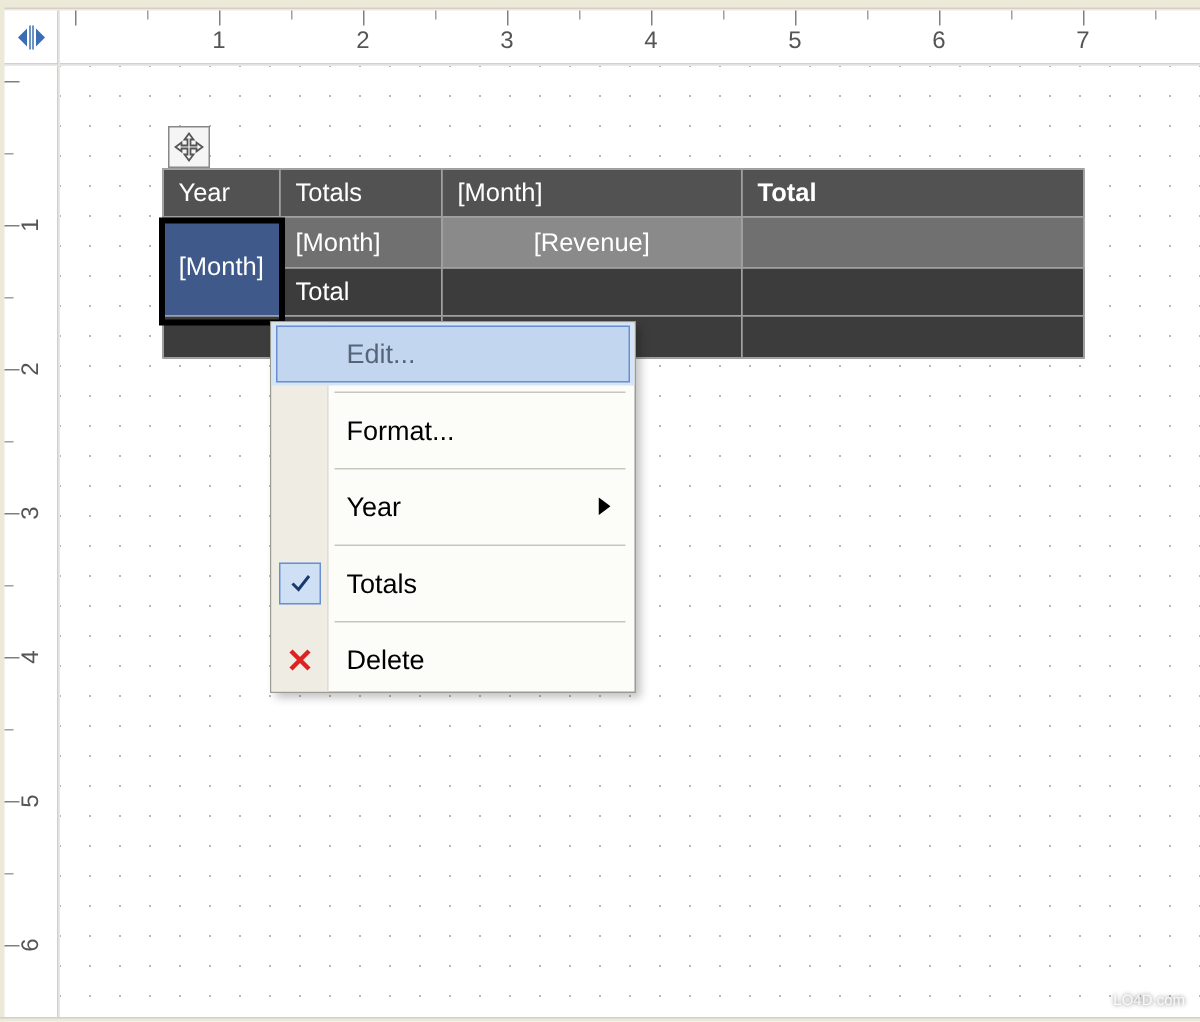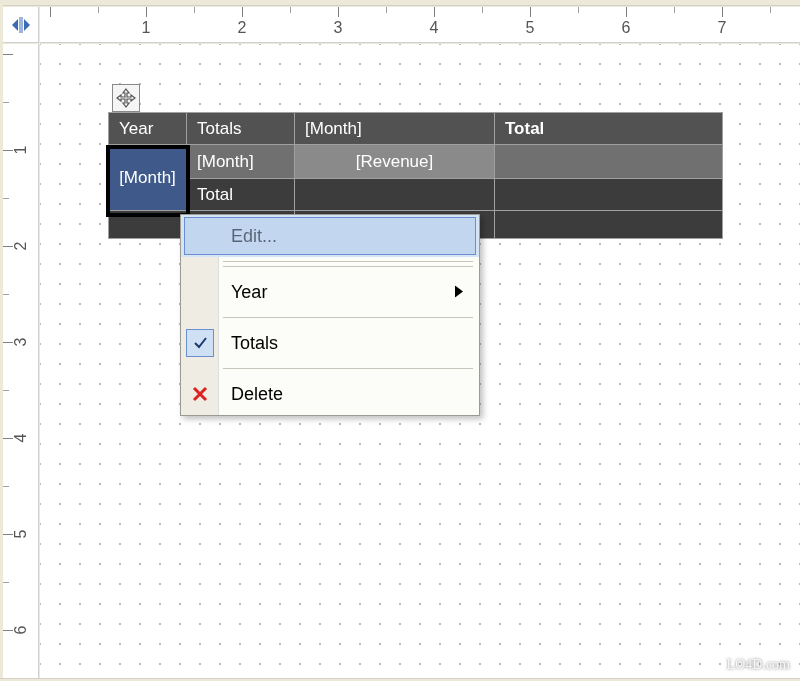--- a/index.html
+++ b/index.html
@@ -176,21 +176,21 @@
       width: 84px;
       height: 72px;
       border: 4px solid #000;
       pointer-events: none;
     }
     
     .context-menu {
       position: absolute;
       left: 140px;
       top: 170px;
-      width: 300px;
+      width: 244px;
       background: #fcfcf9;
       border: 1px solid #9b9b94;
       box-shadow: 3px 3px 6px rgba(0,0,0,0.25);
     }
     .menu-gutter {
       position: absolute;
       left: 0; top: 0; bottom: 0;
       width: 38px;
       background: #efece3;
       border-right: 1px solid #ddd;
@@ -243,24 +243,24 @@
       position: absolute;
       right: 16px;
       top: 50%;
       transform: translateY(-50%);
     }
     
     .watermark {
       position: absolute;
       right: 10px;
       bottom: 8px;
-      font-size: 14px;
+      font-size: 10px;
       color: rgba(255,255,255,0.85);
       text-shadow: 0 0 3px rgba(0,0,0,0.6);
-      font-family: Liberation Serif, serif;
+      font-family: Liberation Sans, sans-serif;
     }
     
     .frame-bottom {
       position: absolute;
       left: 0; bottom: 0; width: 800px; height: 3px;
       background: #ece9d8;
       border-top: 1px solid #d4d0c8;
     }
   </style>
 </head>
@@ -366,20 +366,23 @@
 
     <div class="selection-box"></div>
 
     <div class="context-menu">
       <div class="menu-gutter"></div>
       <div class="menu-items">
         <div class="menu-item highlight">
           <span>Edit...</span>
         </div>
         <div class="menu-sep"></div>
+        <div class="menu-item">
+          <span>Format...</span>
+        </div>
         <div class="menu-sep"></div>
         <div class="menu-item">
           <span>Year</span>
           <span class="submenu-arrow">
             <svg width="8" height="12" viewBox="0 0 8 12">
                 <path d="M0 0 L8 6 L0 12 Z" fill="#000"></path>
               </svg>
           </span>
         </div>
         <div class="menu-sep"></div>

